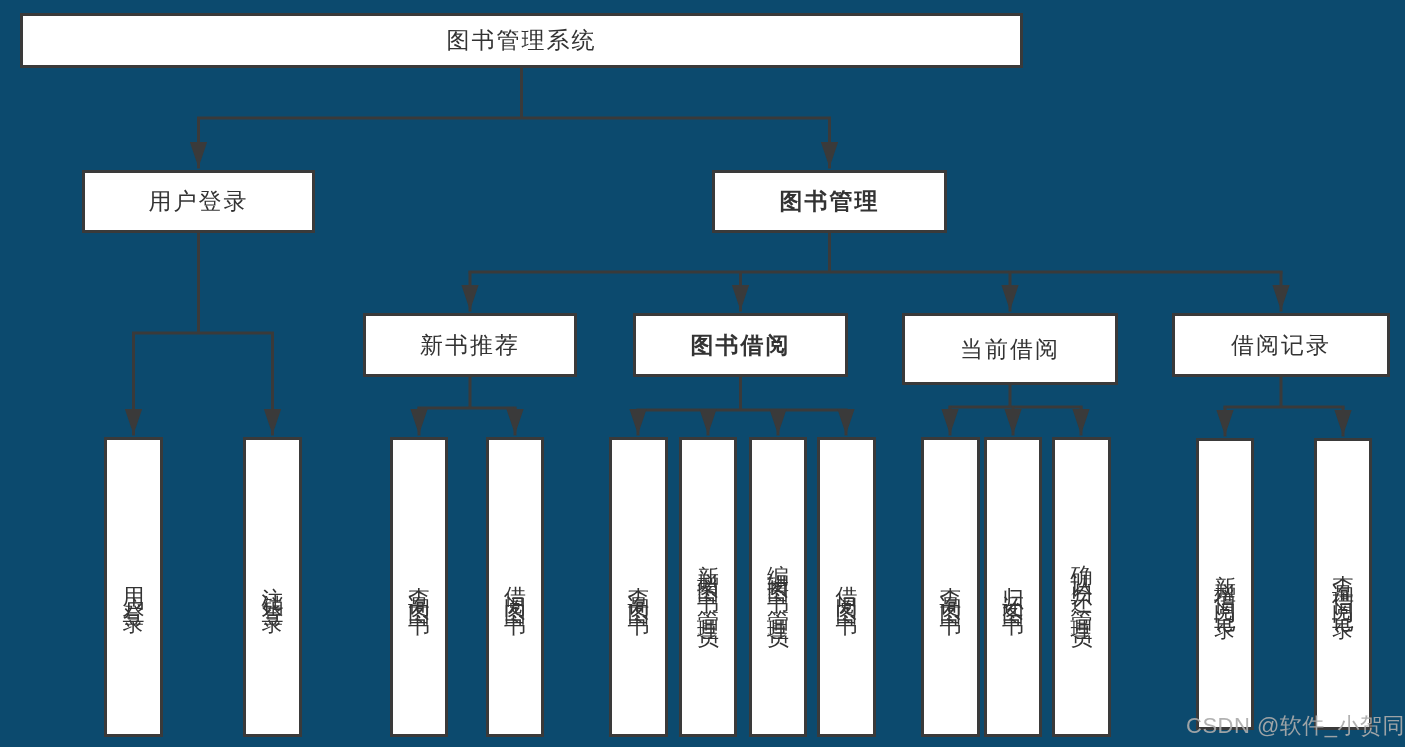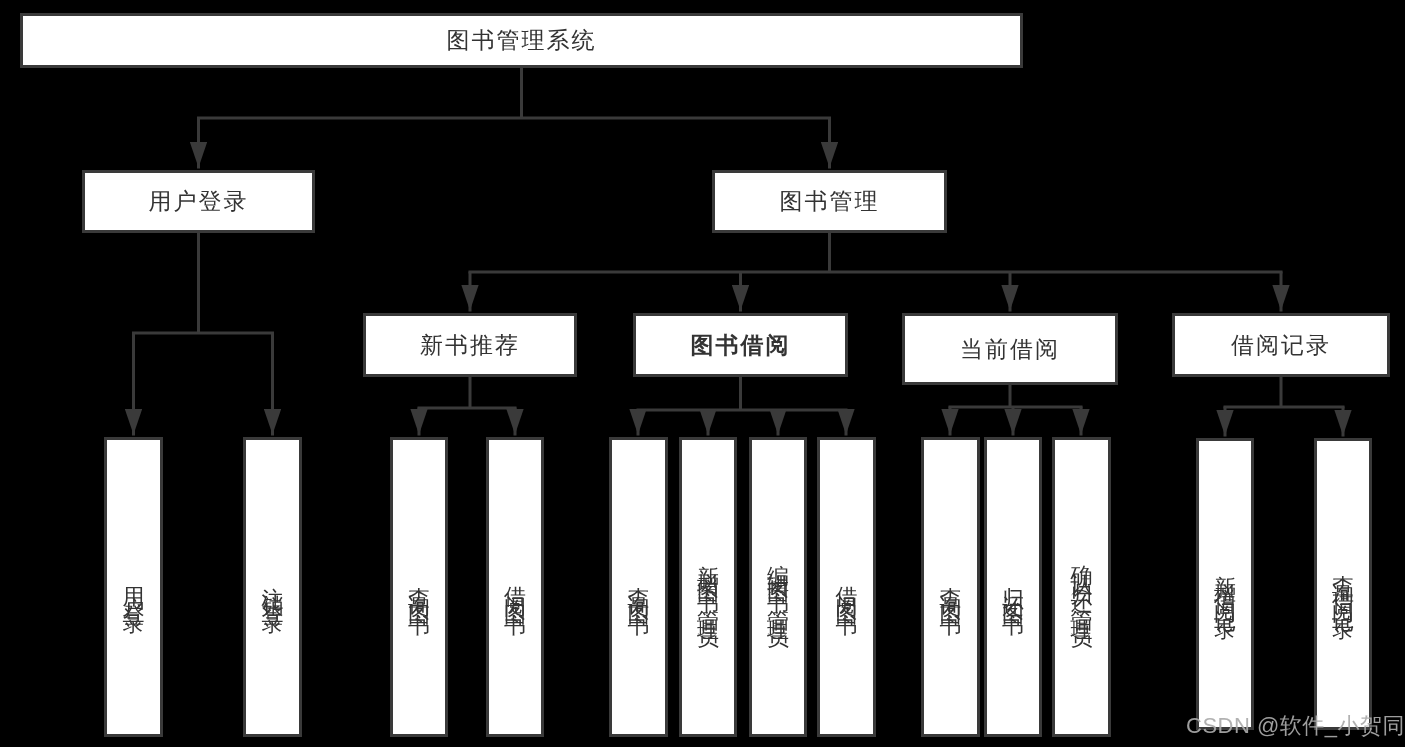--- a/index.html
+++ b/index.html
@@ -5,21 +5,21 @@
   html, body {
     margin: 0;
     padding: 0;
     background: #ffffff;
     font-family: "Liberation Sans", "DejaVu Sans", sans-serif;
   }
   .stage {
     position: relative;
     width: 1405px;
     height: 747px;
-    background: #000000;
+    background: #0c4a6e;
     overflow: hidden;
   }
   .wires {
     position: absolute;
     left: 0;
     top: 0;
     z-index: 0;
   }
   .box {
     position: absolute;
@@ -109,21 +109,21 @@
     </g>
   </svg>
 
   <div class="box hnode" style="left:20px;top:13px;width:1003px;height:55px;">
     <span>图书管理系统</span>
   </div>
 
   <div class="box hnode" style="left:82px;top:170px;width:233px;height:63px;">
     <span>用户登录</span>
   </div>
-  <div class="box hnode" style="left:712px;top:170px;width:235px;height:63px;">
+  <div class="box hnode" style="left:712px;top:170px;width:235px;height:63px;font-weight:bold;">
     <span>图书管理</span>
   </div>
 
   <div class="box hnode" style="left:363px;top:313px;width:214px;height:64px;">
     <span>新书推荐</span>
   </div>
   <div class="box hnode" style="left:633px;top:313px;width:215px;height:64px;font-weight:bold;">
     <span>图书借阅</span>
   </div>
   <div class="box hnode" style="left:902px;top:313px;width:216px;height:72px;">

